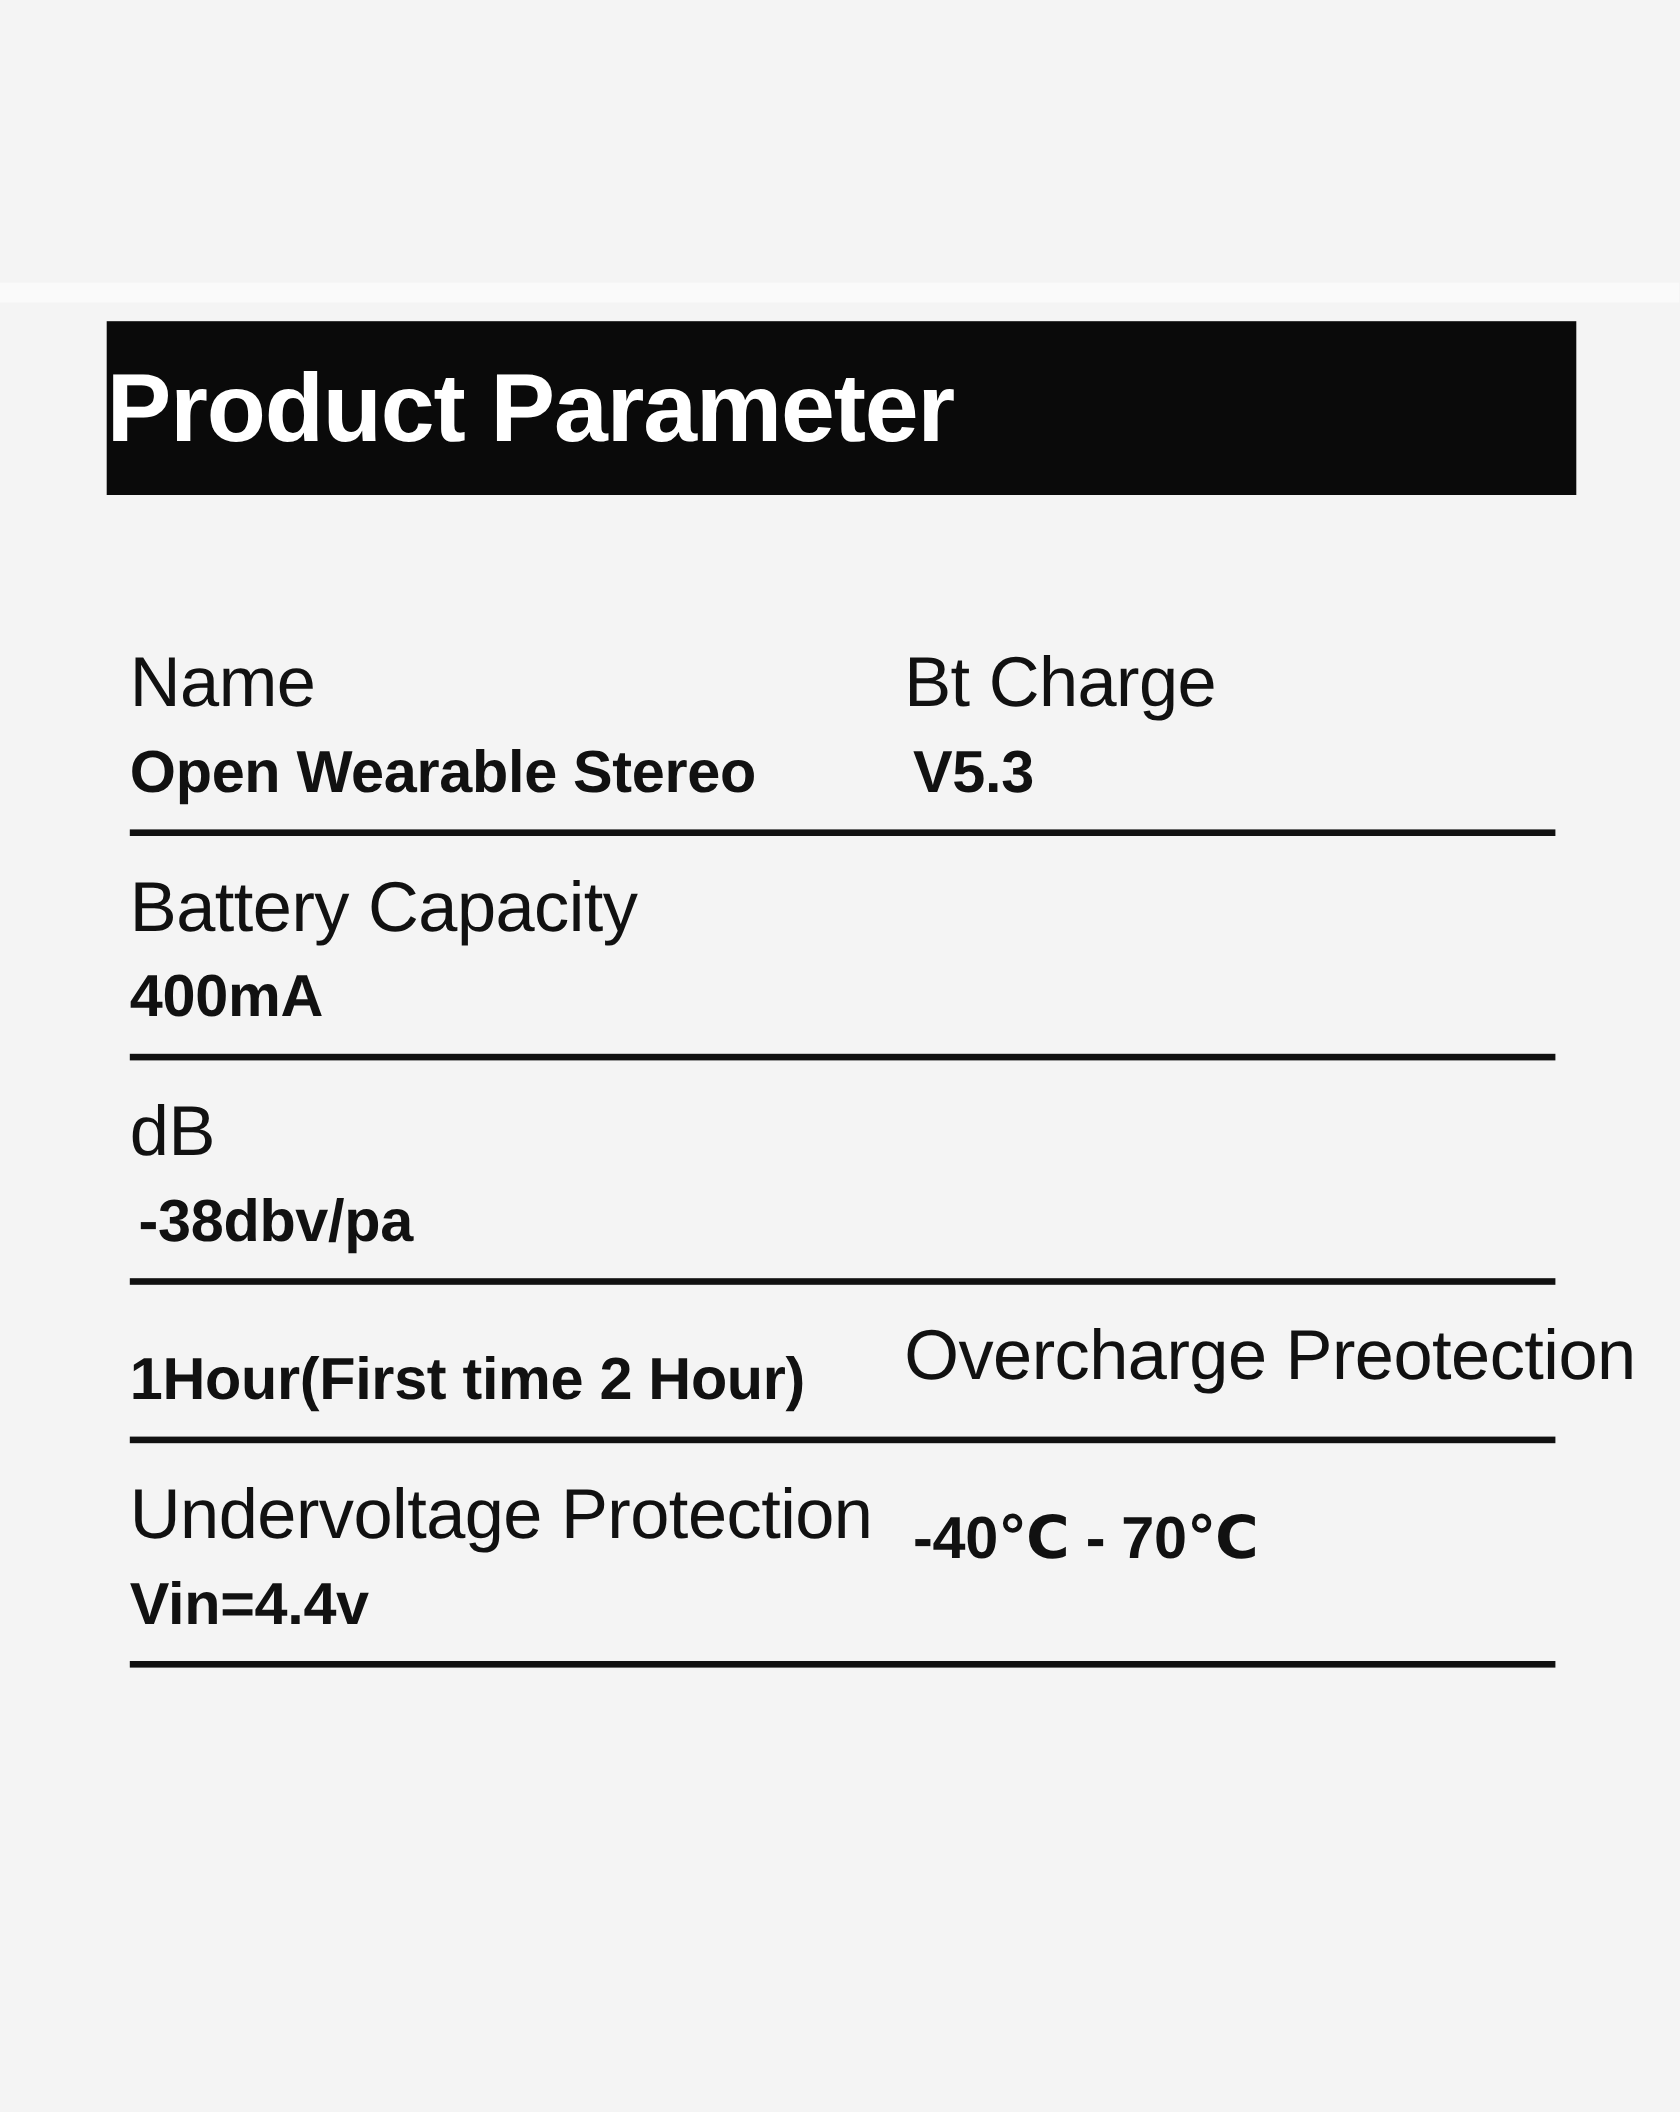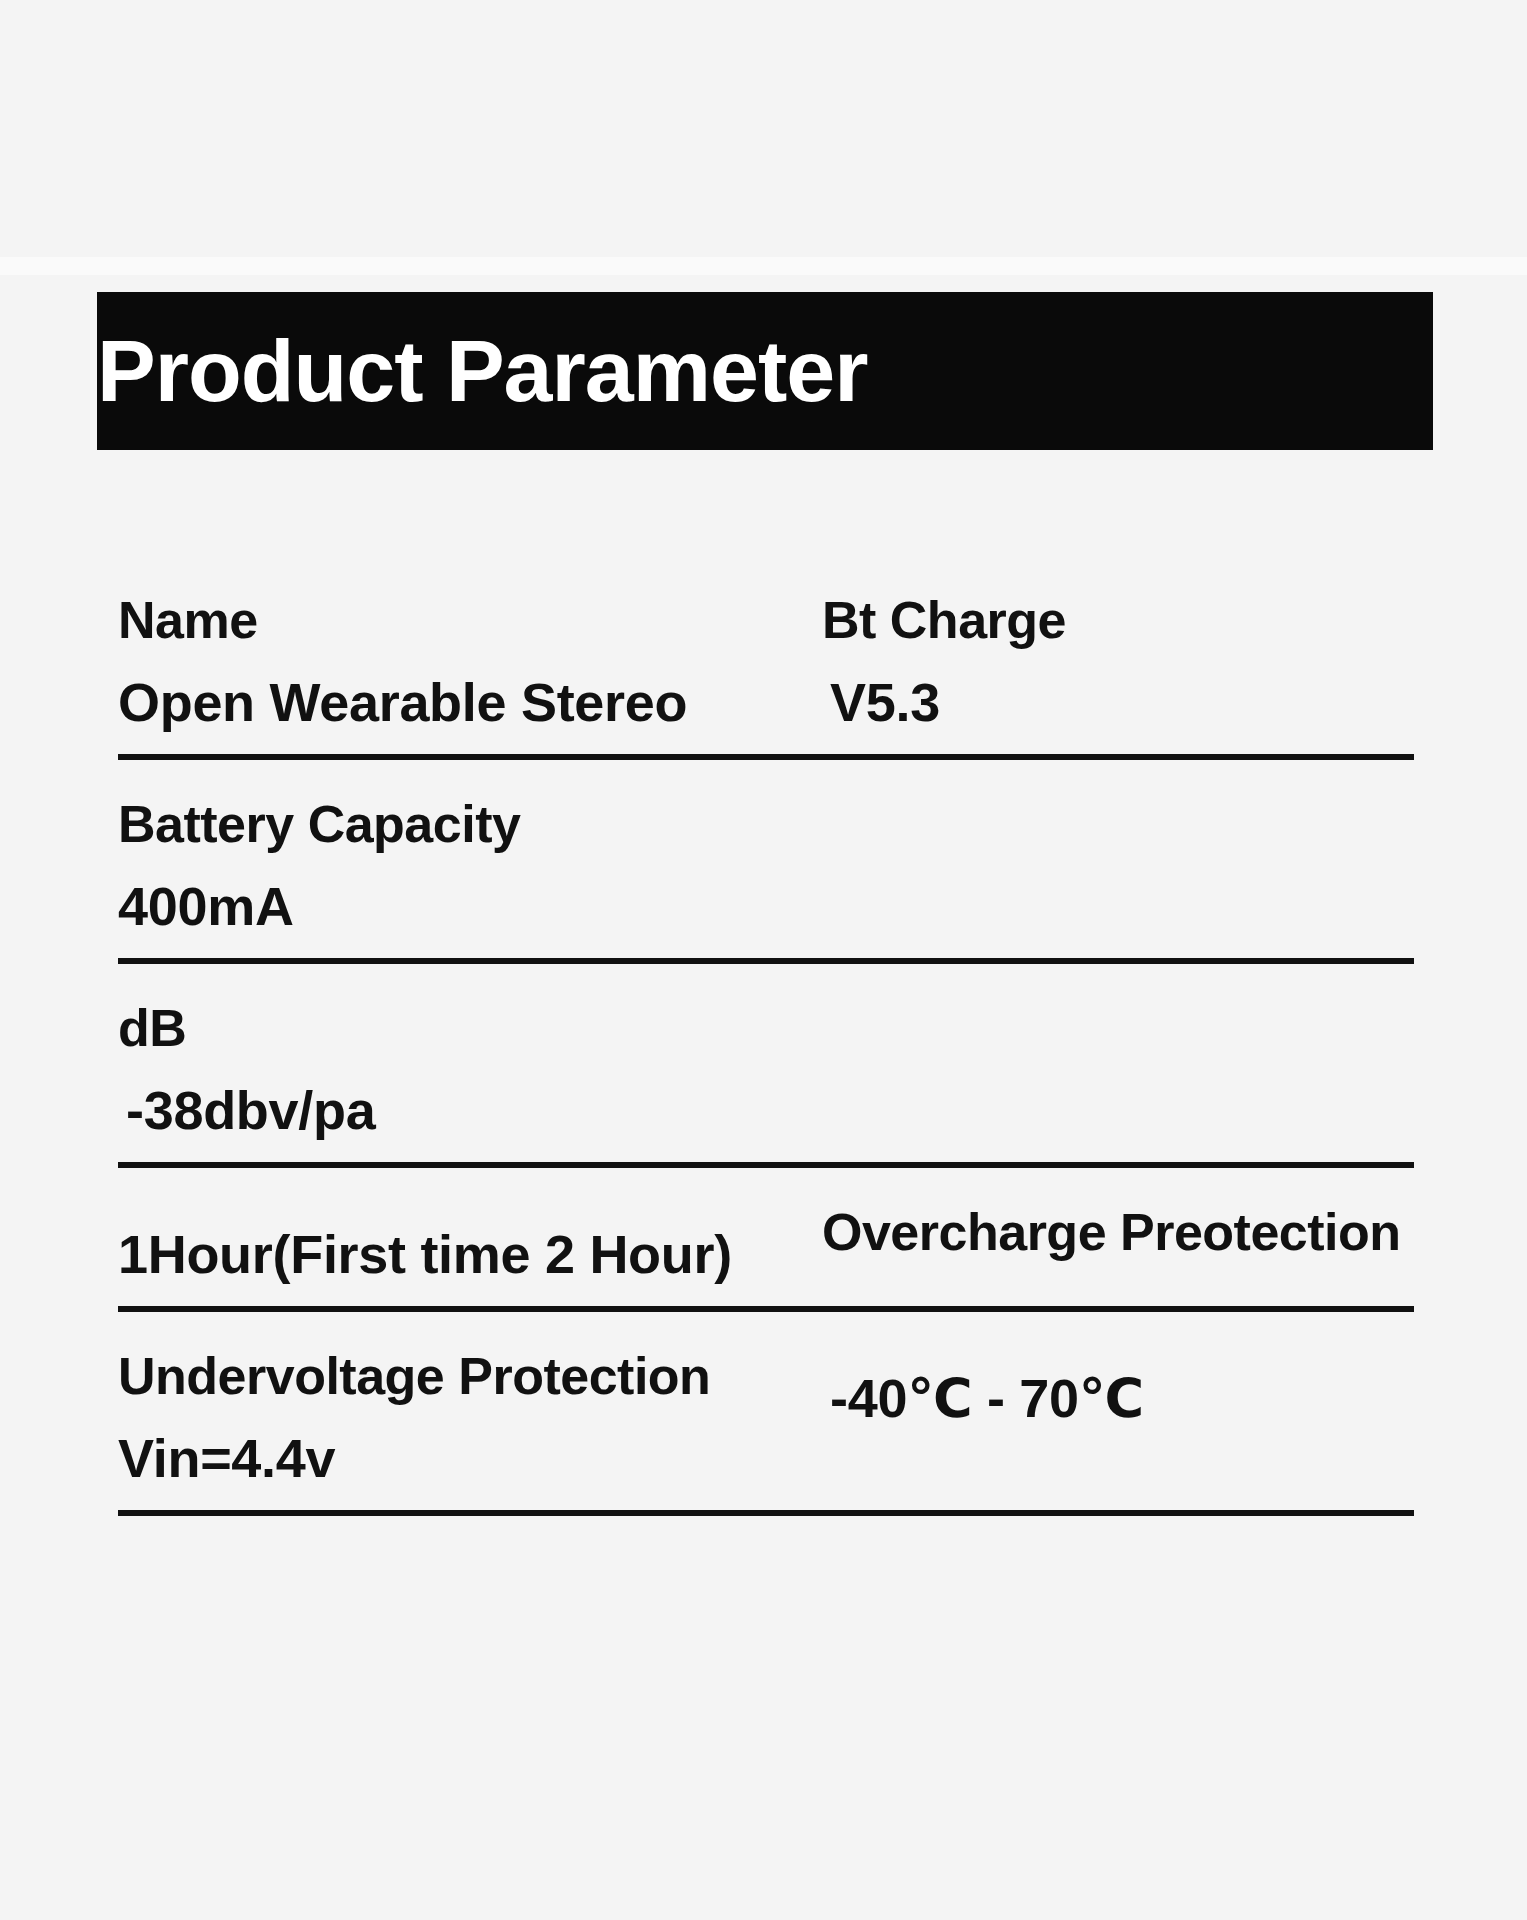--- a/index.html
+++ b/index.html
@@ -49,22 +49,22 @@
     width: 1296px;
   }
   .spec-row {
     display: grid;
     grid-template-columns: 704px 1fr;
     padding: 34px 0 26px 0;
     border-bottom: 6px solid var(--divider);
   }
   .spec-cell { overflow: visible; }
   .spec-label {
-    font-size: 52px;
-    font-weight: 700;
+    font-size: 64px;
+    font-weight: 400;
     line-height: 60px;
     letter-spacing: -0.5px;
     white-space: nowrap;
   }
   .spec-value {
     margin-top: 26px;
     font-size: 54px;
     font-weight: 700;
     line-height: 52px;
     letter-spacing: -0.3px;

